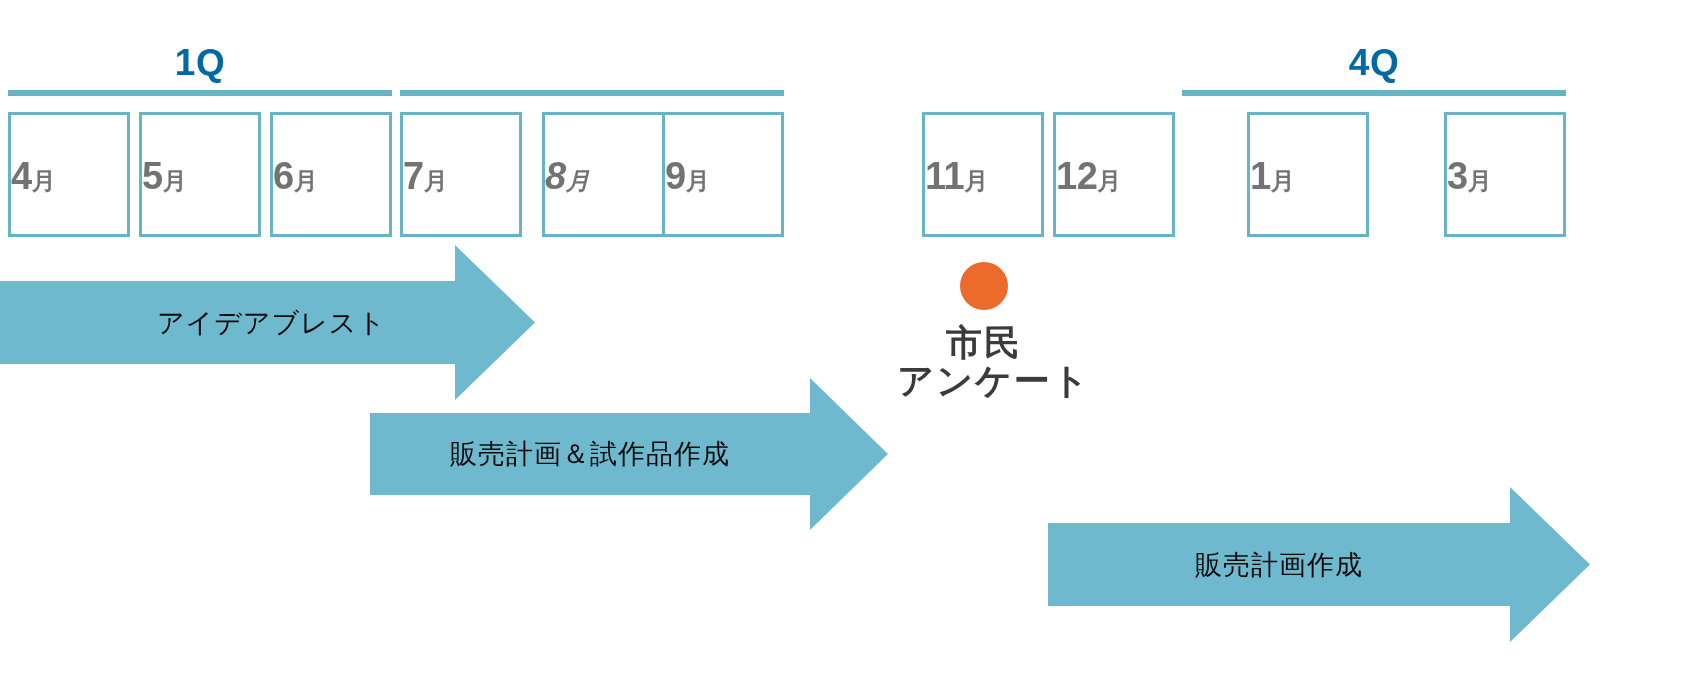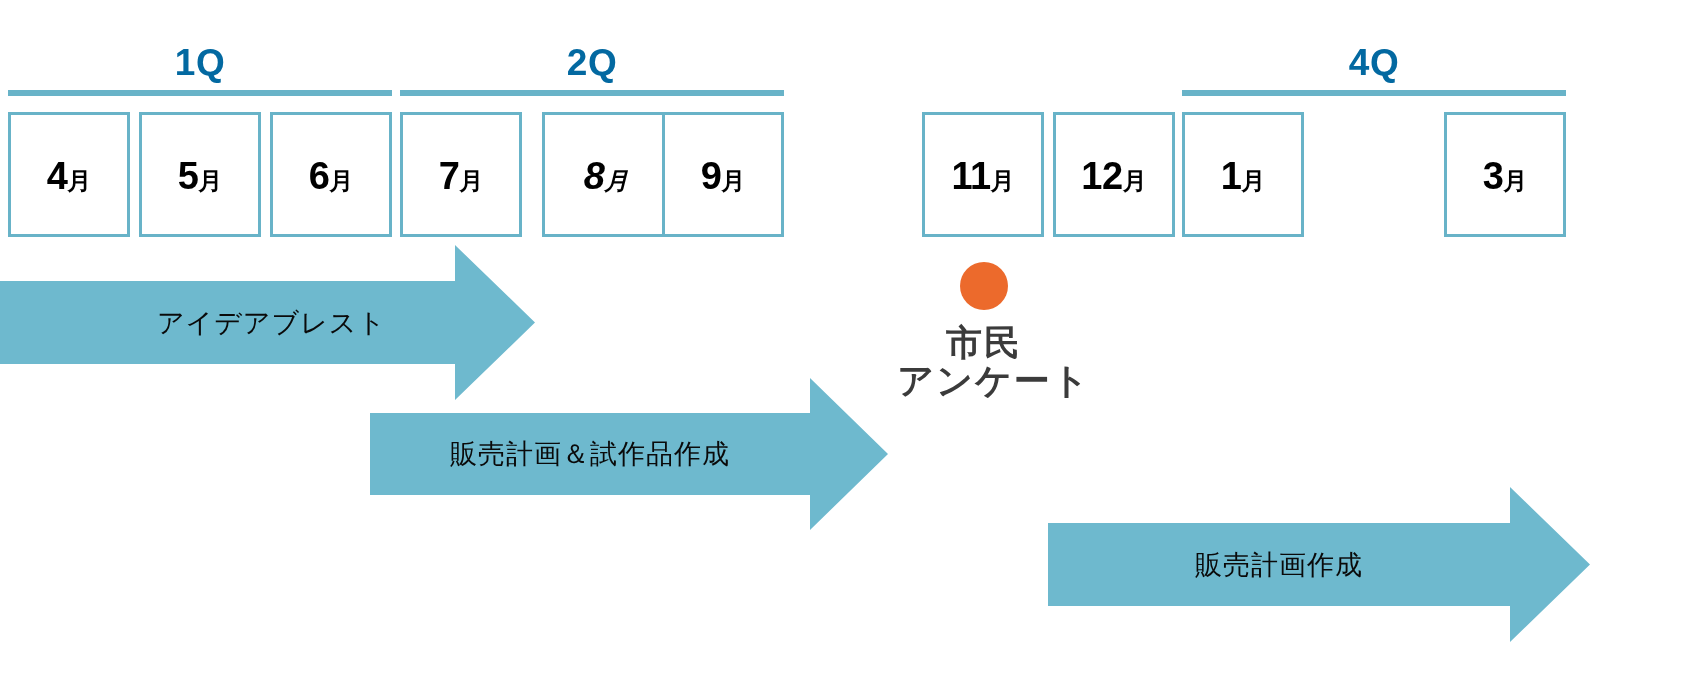--- a/index.html
+++ b/index.html
@@ -53,22 +53,22 @@
     border: 3px solid #68B3C8;
     box-sizing: border-box;
     background: #ffffff;
   }
   .month-text {
     position: absolute;
     left: 0;
     right: 0;
     top: 50%;
     transform: translateY(-46%);
-    text-align: center;
-    color: #000000;
+    text-align: left;
+    color: #737373;
     white-space: nowrap;
   }
   .month-num {
     font-size: 38px;
     font-weight: bold;
     letter-spacing: -0.5px;
   }
   .month-suffix {
     font-size: 24px;
     font-weight: bold;
@@ -126,21 +126,20 @@
 </head>
 <body>
 
 <div id="stage">
 
   <div class="quarter" style="left:8px; width:384px;">
     <div class="quarter-label">1Q</div>
     <div class="quarter-rule"></div>
   </div>
   <div class="quarter" style="left:400px; width:384px;">
-    <div class="quarter-label">2Q</div>
     <div class="quarter-rule"></div>
   </div>
   <div class="quarter" style="left:1182px; width:384px;">
     <div class="quarter-label">4Q</div>
     <div class="quarter-rule"></div>
   </div>
 
   <div class="month-box" style="left:8px; width:122px;">
     <div class="month-text">
       <span class="month-num">4</span><span class="month-suffix">月</span>
@@ -177,21 +176,21 @@
     <div class="month-text">
       <span class="month-num">11</span><span class="month-suffix">月</span>
     </div>
   </div>
   <div class="month-box" style="left:1053px; width:122px;">
     <div class="month-text">
       <span class="month-num">12</span><span class="month-suffix">月</span>
     </div>
   </div>
 
-  <div class="month-box" style="left:1182px; width:122px;padding-left:41px;">
+  <div class="month-box" style="left:1247px; width:122px;padding-left:41px;">
     <div class="month-text">
       <span class="month-num">1</span><span class="month-suffix">月</span>
     </div>
   </div>
   <div class="month-box" style="left:1444px; width:122px;">
     <div class="month-text">
       <span class="month-num">3</span><span class="month-suffix">月</span>
     </div>
   </div>
 

